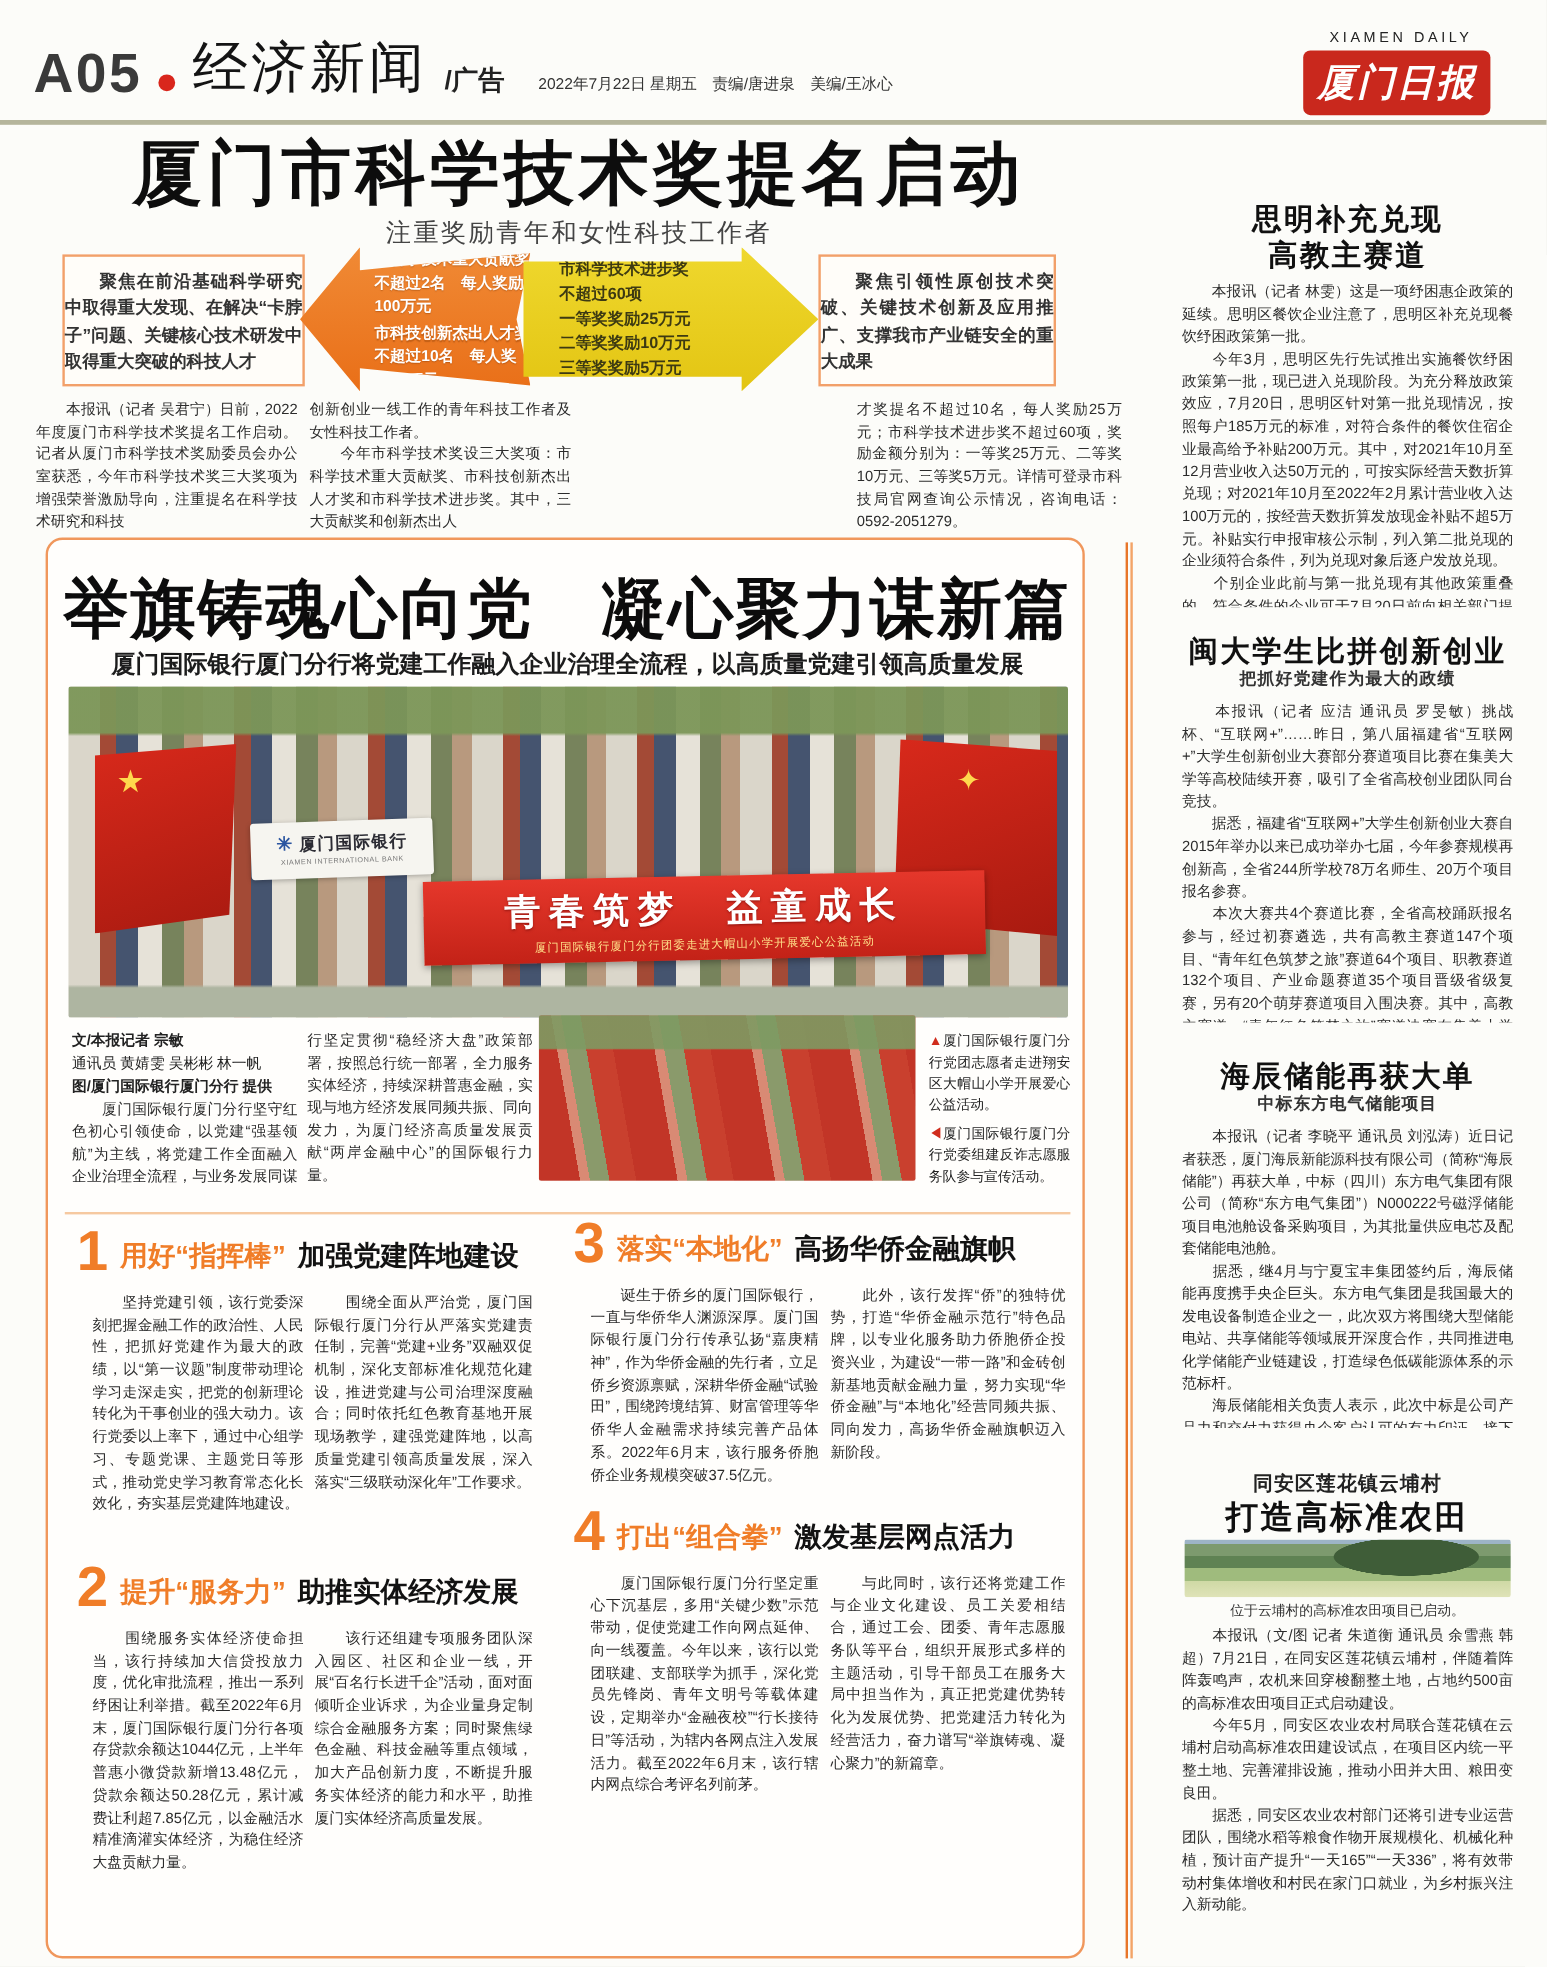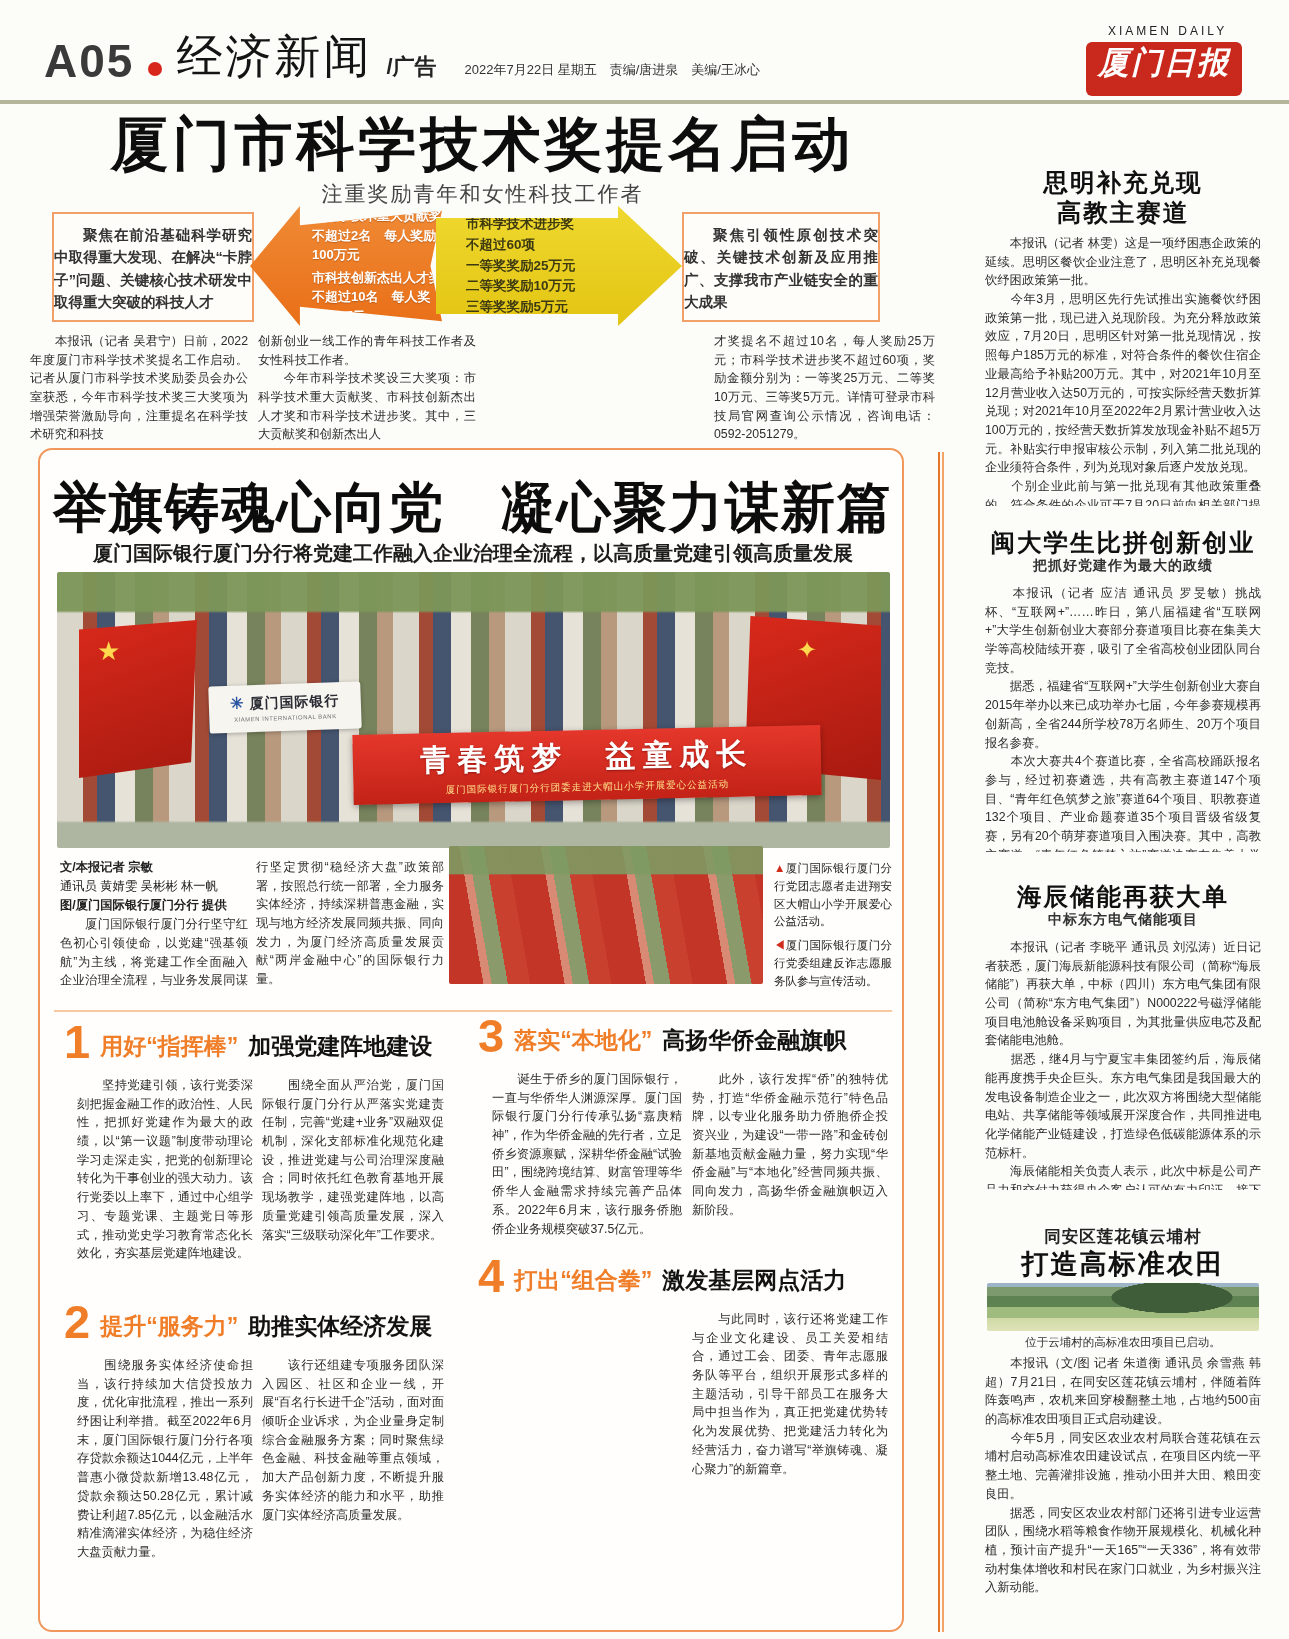--- a/index.html
+++ b/index.html
@@ -7,21 +7,21 @@
   #paper{position:relative;width:1289px;height:1639px;background:#fcfcf9;overflow:hidden;margin:0 auto}
   .abs{position:absolute}
   .body-col{font-size:12.3px;line-height:1.52;text-align:justify;color:#2b2b2b;overflow:hidden;white-space:pre-line}
   
   .pg-label{font-size:46px;font-weight:700;color:#3a3a3a;letter-spacing:2px}
   .red-dot{width:14px;height:14px;border-radius:50%;background:#d9261c}
   .sec-name{font-size:46px;font-weight:400;color:#141414;letter-spacing:3px}
   .ad-note{font-size:22px;font-weight:700;color:#222}
   .dateline{font-size:13px;color:#333}
   .mast-en{font-size:12px;letter-spacing:3px;color:#222}
-  .mast-box{width:156px;height:54px;background:#c9281d;border-radius:6px;display:flex;align-items:flex-start;justify-content:center}
+  .mast-box{width:156px;height:54px;background:#c9281d;border-radius:6px;display:flex;align-items:center;justify-content:center}
   .mast-cn{font-family:"DejaVu Serif",serif;font-style:italic;font-weight:700;font-size:31px;color:#fff;letter-spacing:2px}
   .hrule{height:4px;background:#b5b59c}
   
   .a1-head{font-size:58px;font-weight:900;color:#0d0d0d;letter-spacing:4px;text-align:center}
   .a1-sub{font-size:21px;color:#444;text-align:center;letter-spacing:2px}
   .info-box{border:2px solid #f2a06a;background:#fffdf9;padding:10px 0;font-size:14.5px;font-weight:700;color:#333;line-height:1.55;text-align:justify;text-indent:2em}
   .arrow{display:flex;flex-direction:column;justify-content:center}
   .arrow-orange{background:linear-gradient(180deg,#f08a35,#e96f18);clip-path:polygon(0 50%,26% 0,26% 16%,100% 4%,94% 50%,100% 96%,26% 84%,26% 100%);padding-left:62px;color:#fff;font-weight:700;font-size:13px;line-height:1.5;text-shadow:0 1px 1px rgba(120,50,0,.4)}
   .arrow-yellow{background:linear-gradient(180deg,#efd82e,#e3c513);clip-path:polygon(0 10%,74% 10%,74% 0,100% 50%,74% 100%,74% 90%,0 90%);padding-left:30px;color:#3d3a12;font-weight:700;font-size:13.5px;line-height:1.55}
   .gap6{height:8px}
@@ -65,21 +65,21 @@
   .sb-sub{font-size:14px;font-weight:700;color:#333;text-align:center;letter-spacing:1px}
   .sb-kicker{font-size:16.5px;font-weight:700;color:#222;text-align:center;letter-spacing:1px}
   .sb-caption{font-size:11.5px;color:#333;text-align:center}
   .vdivider{width:6px;border-left:2px solid #e8762a;border-right:2px solid #f3a468}
 </style>
 </head>
 <body>
 
 <div id="paper">
 
-  <div class="abs" style="left:44px;top:26px;display:flex;align-items:flex-end;gap:14px">
+  <div class="abs" style="left:28px;top:26px;display:flex;align-items:flex-end;gap:14px">
     <span class="pg-label">A05</span>
     <span class="red-dot" style="margin-bottom:12px"></span>
     <span class="sec-name">经济新闻</span>
     <span class="ad-note" style="margin-bottom:6px">/广告</span>
     <span class="dateline" style="margin-bottom:9px;margin-left:14px">2022年7月22日 星期五　责编/唐进泉　美编/王冰心</span>
   </div>
   <div class="abs mast-en" style="left:1108px;top:24px">XIAMEN DAILY</div>
   <div class="abs mast-box" style="left:1086px;top:42px">
     <span class="mast-cn">厦门日报</span>
   </div>
@@ -175,20 +175,21 @@
       <span class="sec-title">高扬华侨金融旗帜</span>
     </div>
     <div class="abs body-col" style="left:452px;top:620px;width:190px;height:180px">　　诞生于侨乡的厦门国际银行，一直与华侨华人渊源深厚。厦门国际银行厦门分行传承弘扬“嘉庚精神”，作为华侨金融的先行者，立足侨乡资源禀赋，深耕华侨金融“试验田”，围绕跨境结算、财富管理等华侨华人金融需求持续完善产品体系。2022年6月末，该行服务侨胞侨企业务规模突破37.5亿元。</div>
     <div class="abs body-col" style="left:652px;top:620px;width:196px;height:180px">　　此外，该行发挥“侨”的独特优势，打造“华侨金融示范行”特色品牌，以专业化服务助力侨胞侨企投资兴业，为建设“一带一路”和金砖创新基地贡献金融力量，努力实现“华侨金融”与“本地化”经营同频共振、同向发力，高扬华侨金融旗帜迈入新阶段。</div>
 
     <div class="abs sec-head" style="left:438px;top:806px">
       <span class="sec-num">4</span>
       <span class="sec-tag">打出“组合拳”</span>
       <span class="sec-title">激发基层网点活力</span>
     </div>
+    <div class="abs body-col" style="left:452px;top:860px;width:190px;height:308px">　　厦门国际银行厦门分行坚定重心下沉基层，多用“关键少数”示范带动，促使党建工作向网点延伸、向一线覆盖。今年以来，该行以党团联建、支部联学为抓手，深化党员先锋岗、青年文明号等载体建设，定期举办“金融夜校”“行长接待日”等活动，为辖内各网点注入发展活力。截至2022年6月末，该行辖内网点综合考评名列前茅。</div>
     <div class="abs body-col" style="left:652px;top:860px;width:196px;height:308px">　　与此同时，该行还将党建工作与企业文化建设、员工关爱相结合，通过工会、团委、青年志愿服务队等平台，组织开展形式多样的主题活动，引导干部员工在服务大局中担当作为，真正把党建优势转化为发展优势、把党建活力转化为经营活力，奋力谱写“举旗铸魂、凝心聚力”的新篇章。</div>
   </div>
 
   <div class="abs sb-title" style="left:985px;top:166px;width:276px">思明补充兑现</div>
   <div class="abs sb-title" style="left:985px;top:196px;width:276px">高教主赛道</div>
   <div class="abs body-col" style="left:985px;top:234px;width:276px;height:272px">　　本报讯（记者 林雯）这是一项纾困惠企政策的延续。思明区餐饮企业注意了，思明区补充兑现餐饮纾困政策第一批。
 　　今年3月，思明区先行先试推出实施餐饮纾困政策第一批，现已进入兑现阶段。为充分释放政策效应，7月20日，思明区针对第一批兑现情况，按照每户185万元的标准，对符合条件的餐饮住宿企业最高给予补贴200万元。其中，对2021年10月至12月营业收入达50万元的，可按实际经营天数折算兑现；对2021年10月至2022年2月累计营业收入达100万元的，按经营天数折算发放现金补贴不超5万元。补贴实行申报审核公示制，列入第二批兑现的企业须符合条件，列为兑现对象后逐户发放兑现。
 　　个别企业此前与第一批兑现有其他政策重叠的，符合条件的企业可于7月20日前向相关部门提交兑现申请。</div>
 
   <div class="abs sb-title" style="left:985px;top:526px;width:276px">闽大学生比拼创新创业</div>

